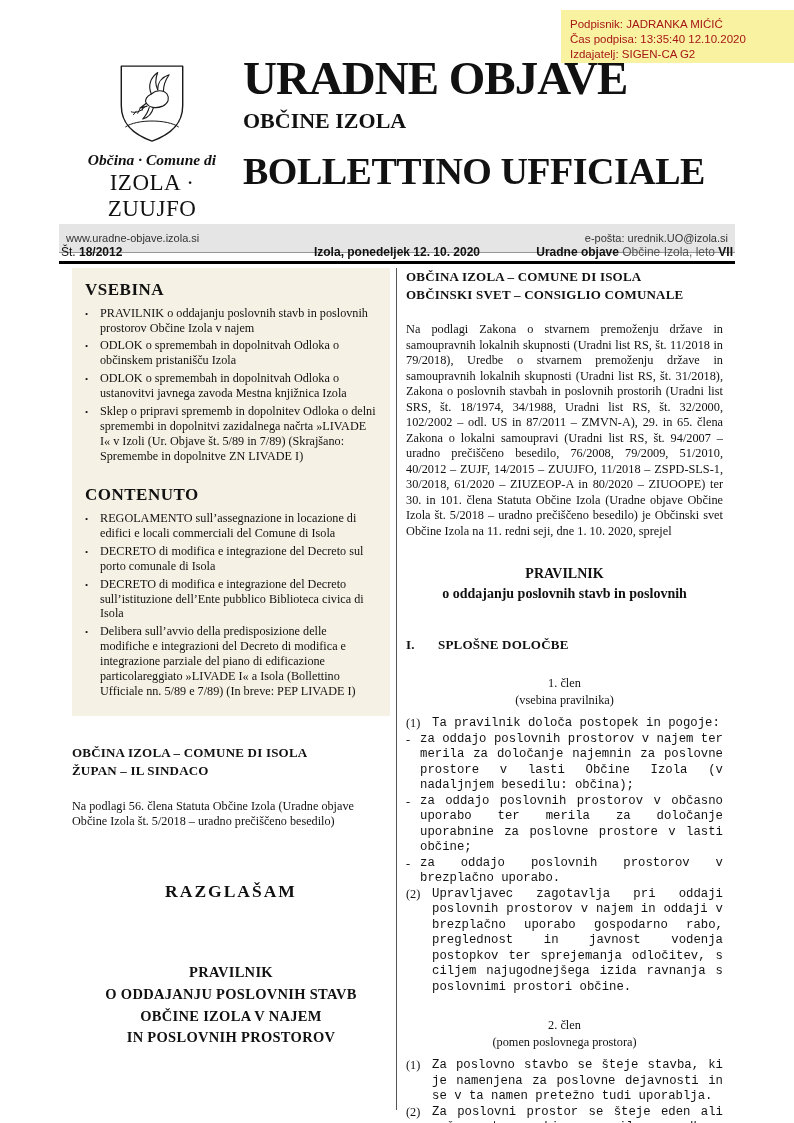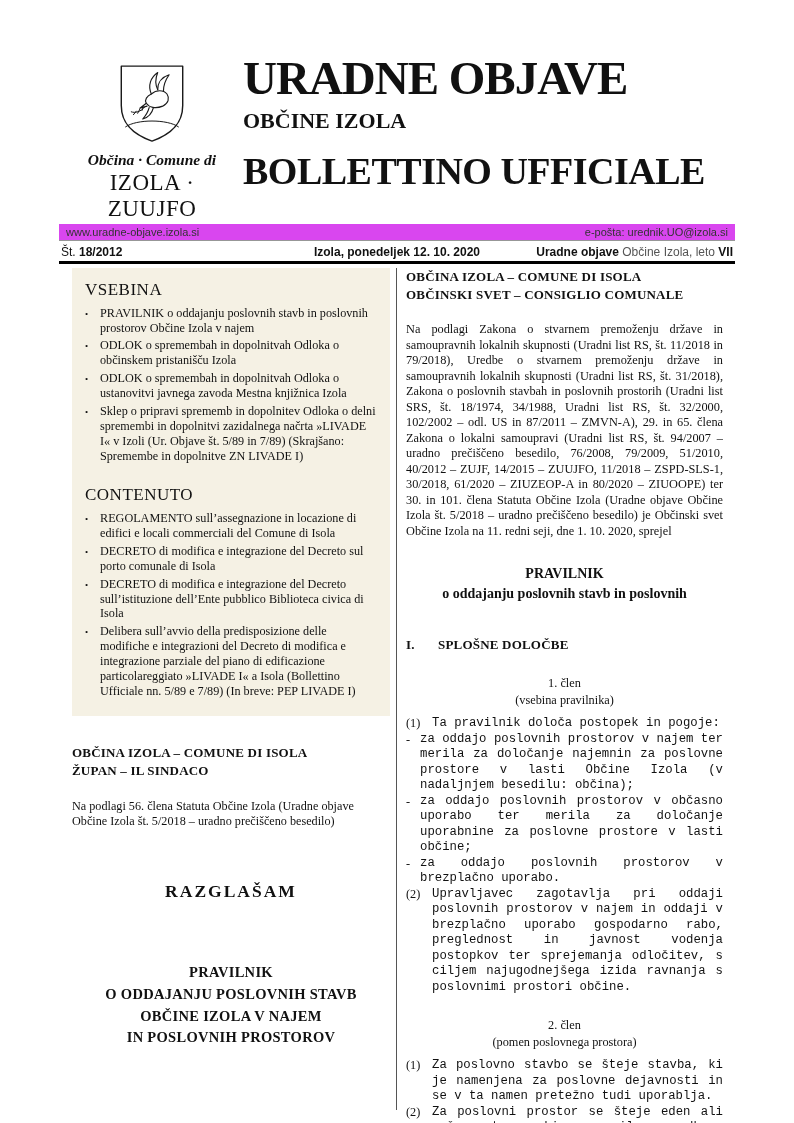--- a/index.html
+++ b/index.html
@@ -17,42 +17,42 @@
   .logo svg{display:block;margin:0 auto;}
   .logo-cap1{font-style:italic;font-size:15.5px;margin-top:7px;font-weight:bold;}
   .logo-cap2{font-size:23px;letter-spacing:.5px;margin-top:1px;}
   .titles{position:absolute;left:243px;top:56px;width:496px;}
   .t1{font-size:47px;font-weight:bold;line-height:.95;letter-spacing:-1px;}
   .s1{font-size:22px;font-weight:bold;margin-top:7px;}
   .t2{font-size:38px;font-weight:bold;margin-top:15px;letter-spacing:-.5px;}
   .s2{font-size:22px;font-weight:bold;margin-top:6px;}
 
   
-  .gray-bar{position:absolute;left:59px;top:224px;width:676px;height:17px;background:#d946ef;
+  .gray-bar{position:absolute;left:59px;top:224px;width:676px;height:29px;background:#e5e5e5;
             border-bottom:1px solid #979797;display:flex;justify-content:space-between;align-items:center;
             font-family:"Liberation Sans",sans-serif;font-size:11px;color:#333;
             padding:0 7px;box-sizing:border-box;}
   .issue-row{position:absolute;left:59px;top:244px;width:676px;height:17px;
              font-family:"Liberation Sans",sans-serif;font-size:12px;color:#111;
              padding:0 2px;box-sizing:border-box;}
   .issue-left{position:absolute;left:2px;top:1px;}
   .issue-center{position:absolute;left:0;right:0;top:1px;text-align:center;font-weight:bold;}
   .issue-right{position:absolute;right:2px;top:1px;}
   .issue-right .dim{color:#555;}
   .thick-rule{position:absolute;left:59px;top:261px;width:676px;height:3px;background:#000;}
 
   
   .columns{position:absolute;left:72px;top:268px;width:651px;height:842px;display:flex;}
   .col-left{flex:0 0 318px;font-size:12.2px;line-height:1.22;}
   .col-right{flex:1 1 auto;margin-left:6px;border-left:1px solid #555;padding-left:9px;
              font-size:12.3px;line-height:1.26;}
 
   
   .toc-box{background:var(--toc-box-bg);padding:12px 13px 14px 13px;}
-  .toc-title{font-size:17px;font-weight:normal;letter-spacing:.5px;margin-bottom:5px;}
+  .toc-title{font-size:17px;font-weight:bold;letter-spacing:.5px;margin-bottom:5px;}
   .toc-title.c2{margin-top:22px;}
   .toc-item{display:flex;margin-bottom:3px;}
   .blt{flex:0 0 15px;font-size:9px;padding-top:3px;}
 
   .org{margin-top:28px;font-weight:bold;font-size:13px;line-height:1.4;letter-spacing:.2px;}
   .basis{margin-top:19px;}
   .proclaim{margin-top:52px;text-align:center;font-weight:bold;font-size:17.5px;letter-spacing:2px;}
   .act-title-left{margin-top:60px;text-align:center;font-weight:bold;font-size:14.5px;
                   line-height:1.5;letter-spacing:.3px;}
 
@@ -66,20 +66,25 @@
   .prow{display:flex;}
   .pm{flex:0 0 26px;}
   .prow.dash .pm{flex:0 0 14px;}
   .pt{flex:1 1 auto;text-align:justify;font-family:Liberation Mono, monospace;}
 </style>
 </head>
 <body>
 
 <div class="page">
 
+  <div class="sig-box">
+    <div>Podpisnik: JADRANKA MIĆIĆ</div>
+    <div>Čas podpisa: 13:35:40 12.10.2020</div>
+    <div>Izdajatelj: SIGEN-CA G2</div>
+  </div>
 
   <div class="logo">
     <svg width="72" height="80" viewBox="0 0 100 112">
       <g fill="none" stroke="#1a1a1a" stroke-width="2" stroke-linecap="round" stroke-linejoin="round">
         <path d="M7,3 H93 V58 C93,85 75,99 50,108 C25,99 7,85 7,58 Z"></path>
         <path stroke-width="1.4" d="M13,88 C28,77 72,77 87,88"></path>
         <path stroke-width="1.6" d="M49,42 C44,30 48,19 58,12 C54,22 55,30 58,36"></path>
         <path stroke-width="1.6" d="M58,36 C58,26 64,18 74,15 C69,22 66,30 66,38"></path>
         <path stroke-width="1.6" d="M49,42 C56,36 66,36 71,42 C75,48 73,55 65,59 C55,63 46,61 42,55 C39,50 43,45 49,42 Z"></path>
         <path stroke-width="1.6" d="M42,55 L33,62 L43,59"></path>

